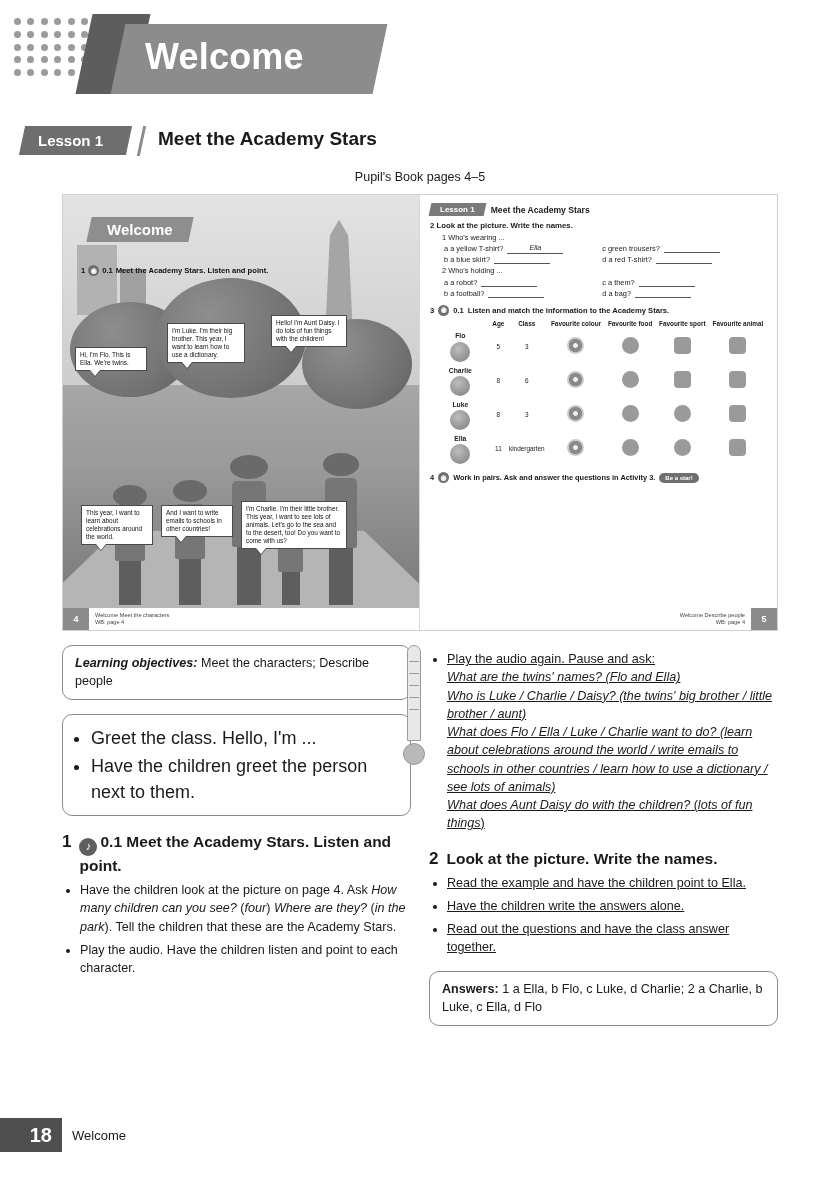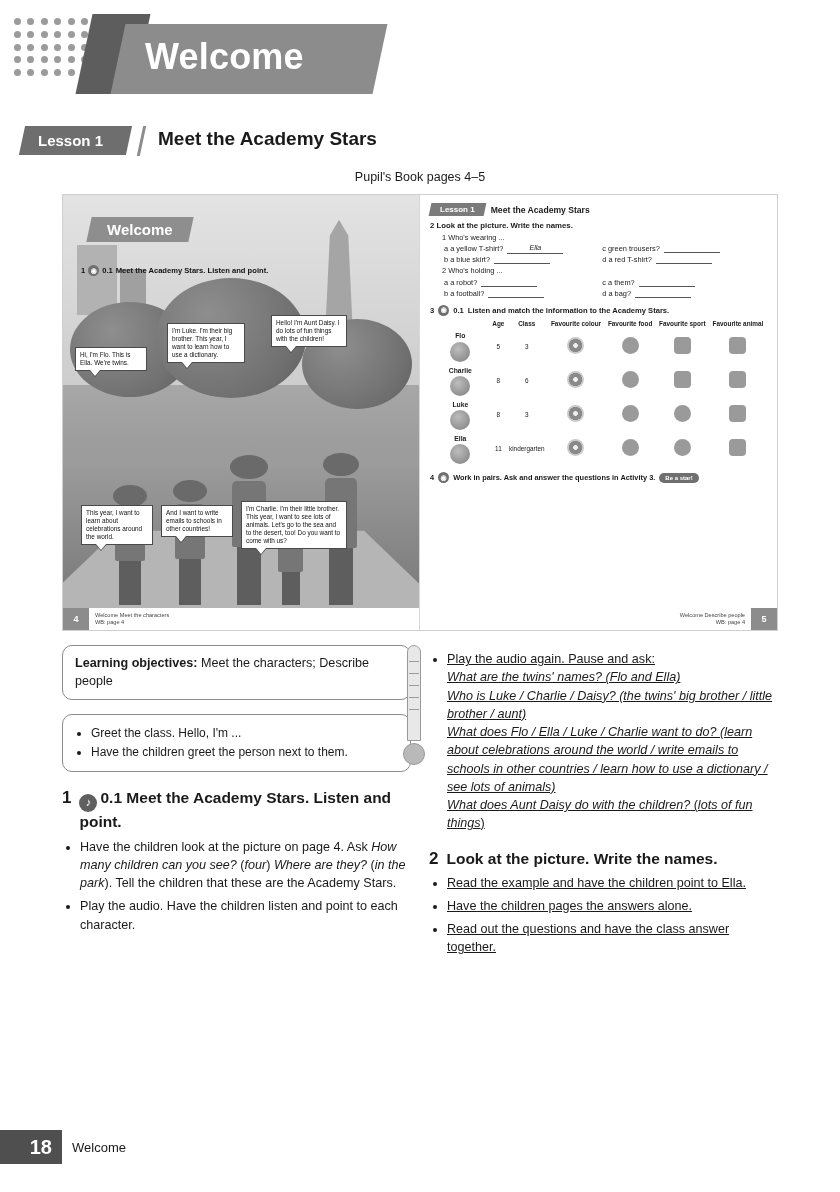--- a/index.html
+++ b/index.html
@@ -200,25 +200,25 @@
   }
 
   
   .cols { display: flex; gap: 18px; margin: 14px 62px 0 62px; }
   .col { width: 50%; position: relative; }
 
   .box {
     border: 1px solid #8c8c8c; border-radius: 10px;
     padding: 8px 12px; font-size: 12.6px; line-height: 1.45;
   }
-  .box .lbl { font-weight: bold; }
+  .box .lbl { font-weight: bold; font-style: italic; }
   .warm { margin-top: 14px; }
   .warm h4 { margin: 0 0 4px 0; font-size: 13.4px; }
   .warm ul { margin: 0; padding-left: 16px; }
-  .warm li { margin: 2px 0; font-size: 12px; }
+  .warm li { margin: 2px 0; font-size: 18px; }
 
   .thermo {
     position: absolute; right: -14px; top: 0; width: 22px; height: 120px;
   }
   .thermo .tube {
     position:absolute; left: 4px; top: 0; width: 14px; height: 96px;
     background: #e8e8e8; border: 1px solid #9a9a9a; border-radius: 7px 7px 0 0;
   }
   .thermo .bulb {
     position:absolute; left: 0; bottom: 0; width: 22px; height: 22px;
@@ -239,21 +239,21 @@
   em { font-style: italic; text-align: right; }
 
   .rightcol ul.notes { margin-top: 0; text-decoration: underline; }
 
   .answers {
     margin-top: 14px; border: 1px solid #8c8c8c; border-radius: 10px;
     padding: 8px 12px; font-size: 12.6px; line-height: 1.5;
   }
 
   
-  .footer { position: absolute; left: 0; bottom: 28px; display:flex; align-items:center; }
+  .footer { position: absolute; left: 0; bottom: 40px; display:flex; align-items:center; }
   .footer .pg {
     width: 62px; height: 34px; background: #4f4f4f; color: #fff;
     font-size: 20px; font-weight: bold; display:flex; align-items:center; justify-content:flex-end;
     padding-right: 10px;
   }
   .footer .lbl { font-size: 13px; margin-left: 10px; }
 </style>
 </head>
 <body>
 
@@ -566,23 +566,26 @@
         What does Aunt Daisy do with the children?</em> (<em>lots of fun things</em>)
       </li>
     </ul>
 
     <div class="numhead">
       <div class="n">2</div>
       <div class="t">Look at the picture. Write the names.</div>
     </div>
     <ul class="notes">
       <li>Read the example and have the children point to Ella.</li>
-      <li>Have the children pages the answers alone.</li>
+      <li>Have the children write the answers alone.</li>
       <li>Read out the questions and have the class answer together.</li>
     </ul>
 
+    <div class="answers">
+      <span style="font-weight:bold;">Answers:</span><span> 1 a Ella, b Flo, c Luke, d Charlie;   2 a Charlie, b Luke, c Ella, d Flo</span>
+    </div>
   </div>
 </div>
 
 <div class="footer">
   <div class="pg">18</div>
   <div class="lbl">Welcome</div>
 </div>
 
 </body></html>

